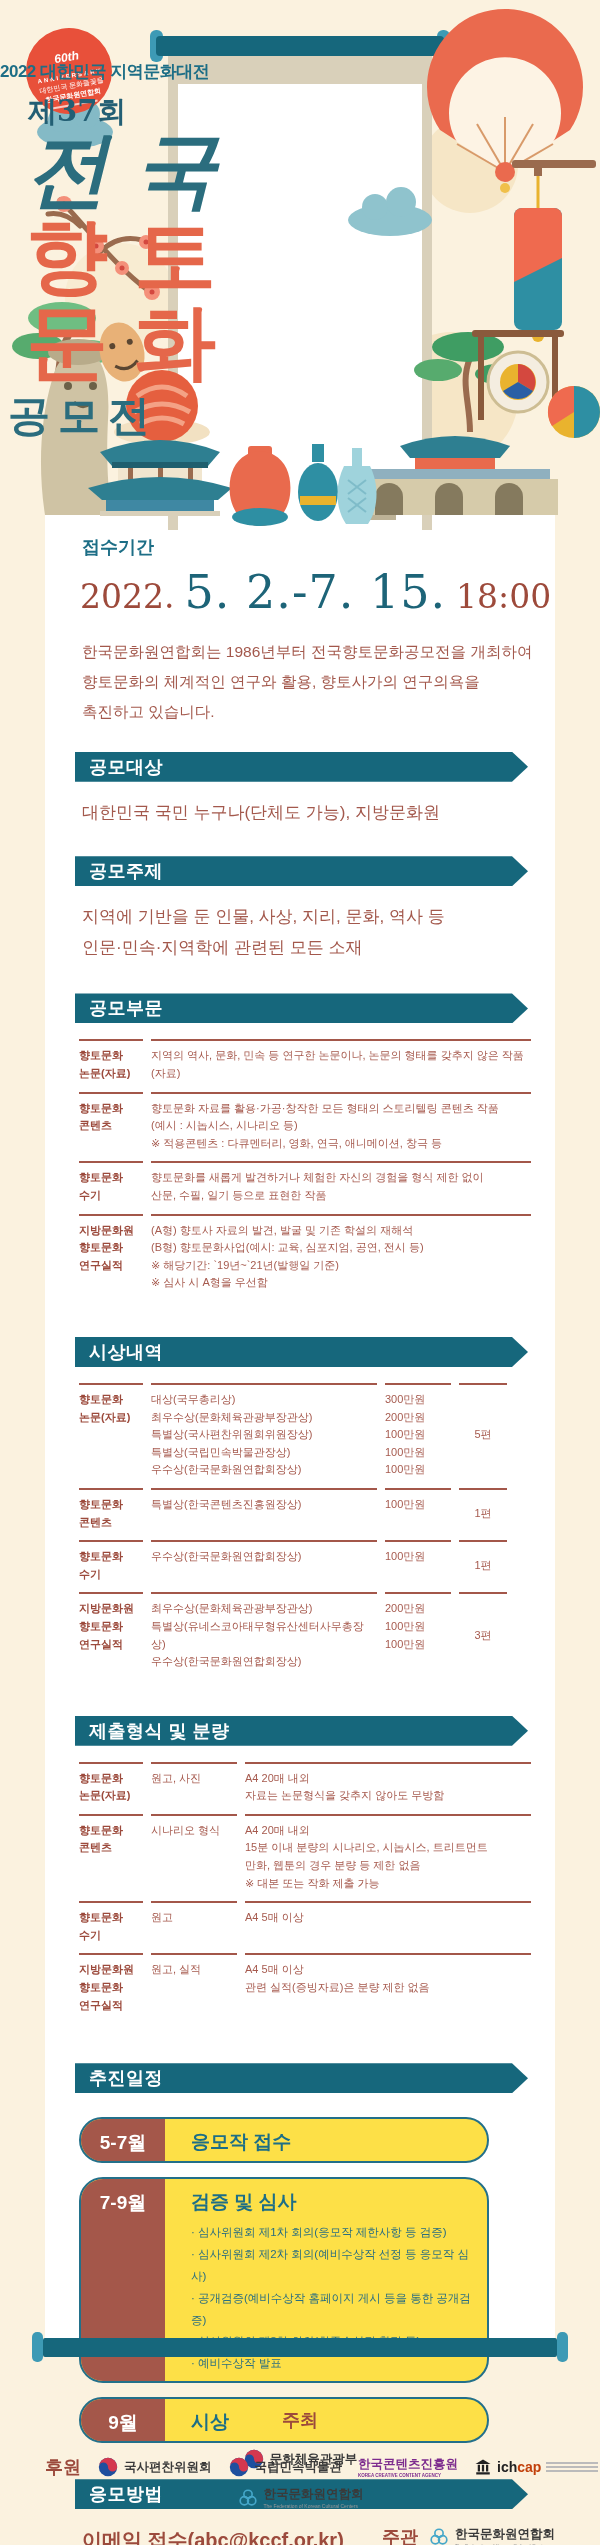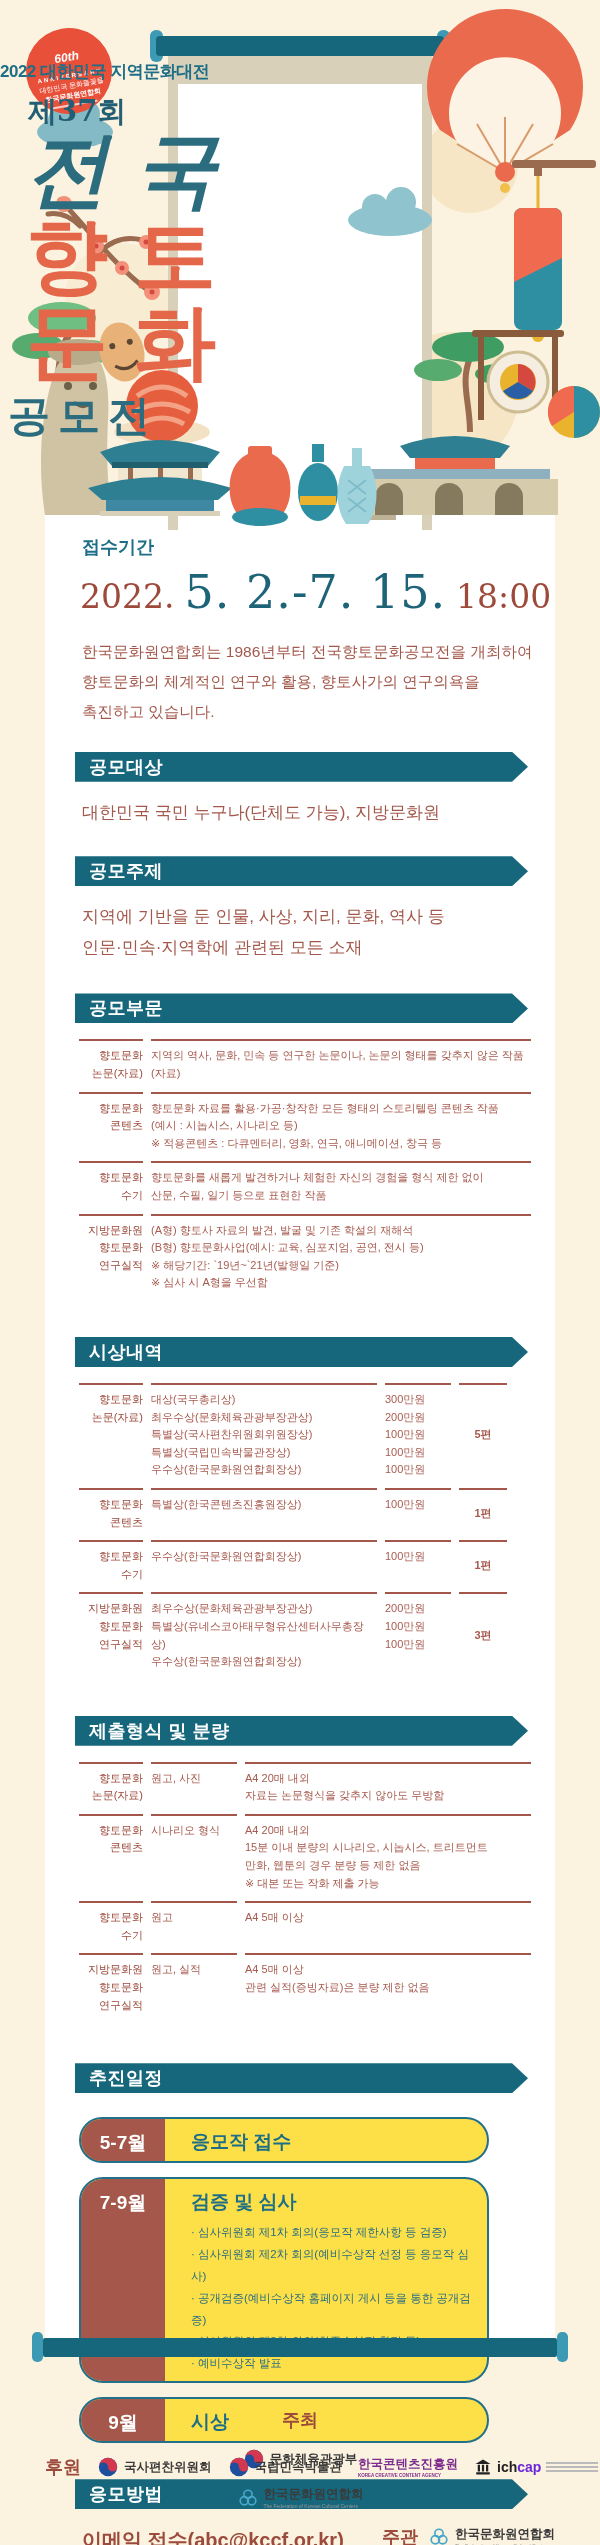--- a/index.html
+++ b/index.html
@@ -51,22 +51,22 @@
   .banner span { color:#fff; font-weight:bold; font-size:18px; letter-spacing:0.5px; }
 
   .sect-text { margin:16px 0 0 37px; color:#a3584c; font-size:17px; line-height:1.8; }
 
   .tbl { margin:16px 0 0 34px; width:452px; color:#a65a4e; font-size:11px; }
   .trow { display:grid; column-gap:8px; }
   .cat-row  { grid-template-columns:64px 1fr; }
   .awd-row  { grid-template-columns:64px 226px 66px 48px; }
   .fmt-row  { grid-template-columns:64px 86px 1fr; }
   .cell { border-top:2px solid #a3574a; padding:6px 0 9px; line-height:1.6; }
-  .cell.lbl { font-weight:normal; color:#9c4a3c;text-align:right; }
-  .cell.cnt-col { display:flex; align-items:center; justify-content:center; font-weight:bold;text-align:right; }
+  .cell.lbl { font-weight:bold; color:#9c4a3c; }
+  .cell.cnt-col { display:flex; align-items:center; justify-content:center; font-weight:normal;text-align:right; }
 
   .sch-row { margin:0 0 14px 34px; width:410px; border:2.5px solid #23708a; border-radius:24px;
     overflow:hidden; display:flex; background:#fde047; }
   .sch-month { width:84px; flex-shrink:0; background:#a4574a; color:#fff; font-weight:bold;
     font-size:19px; display:flex; justify-content:center; padding-top:11px; }
   .sch-body { padding:10px 14px 6px 26px; }
   .sch-event { color:#1d6e86; font-weight:bold; font-size:19px; }
   .sch-bullets { margin-top:7px; color:#2a6e80; font-size:11.5px; line-height:1.9; }
 
   .apply-line { margin:18px 0 0 37px; font-size:20px; font-weight:bold; color:#9c4a3c; }
@@ -83,21 +83,21 @@
   .f-row1 { top:2408px;flex-direction:column; }
   .f-row2 { top:2455px; }
   .f-label { color:#9c4a3c; font-weight:bold; font-size:18px; flex-shrink:0; }
   .logo-item { display:flex; align-items:center; gap:5px; }
   .logo-name { font-size:12.5px; font-weight:bold; color:#3a3a3a; white-space:nowrap; }
   .logo-sub { font-size:5px; color:#999; white-space:nowrap; }
   .kocca .logo-name { color:#7d2c8e; }
   .kocca .logo-sub { color:#7d2c8e; font-size:4.5px; font-weight:bold; }
   .organizer-group { margin-left:auto; display:flex; align-items:center; gap:10px; }
   .ich-name { font-size:14px; font-weight:bold; color:#222; }
-  .ich-name em { color:#6d28d9; font-style:normal; }
+  .ich-name em { color:#c2410c; font-style:normal; }
   .ich-bars div { width:52px; height:2px; background:#bbb; margin:2px 0; }
 </style>
 </head>
 <body>
 
 <div class="poster">
 
   <svg class="deco" width="600" height="560" viewBox="0 0 600 560">
     <g>
       <circle cx="262" cy="72" r="24" fill="#f7ddb6"></circle>

